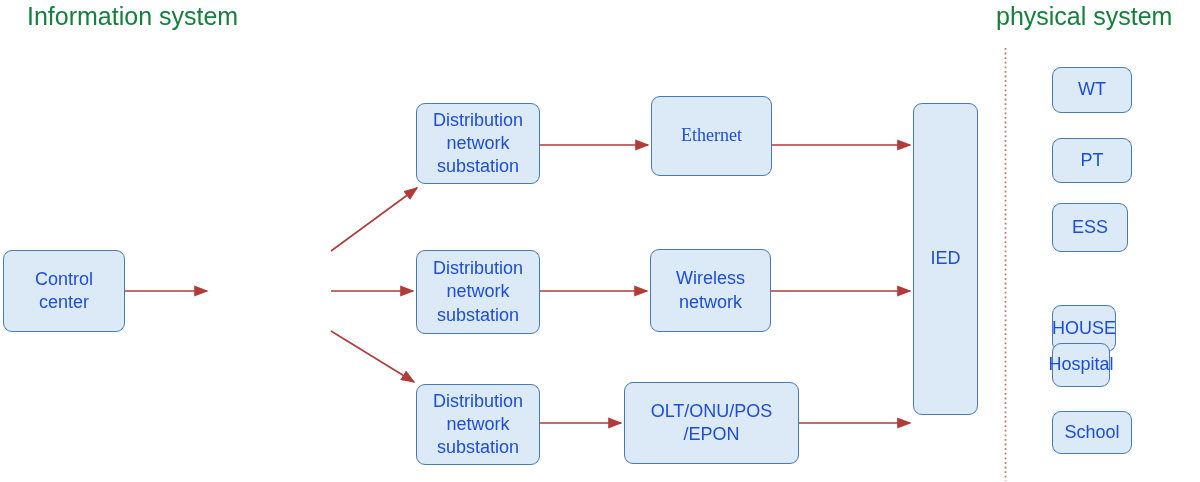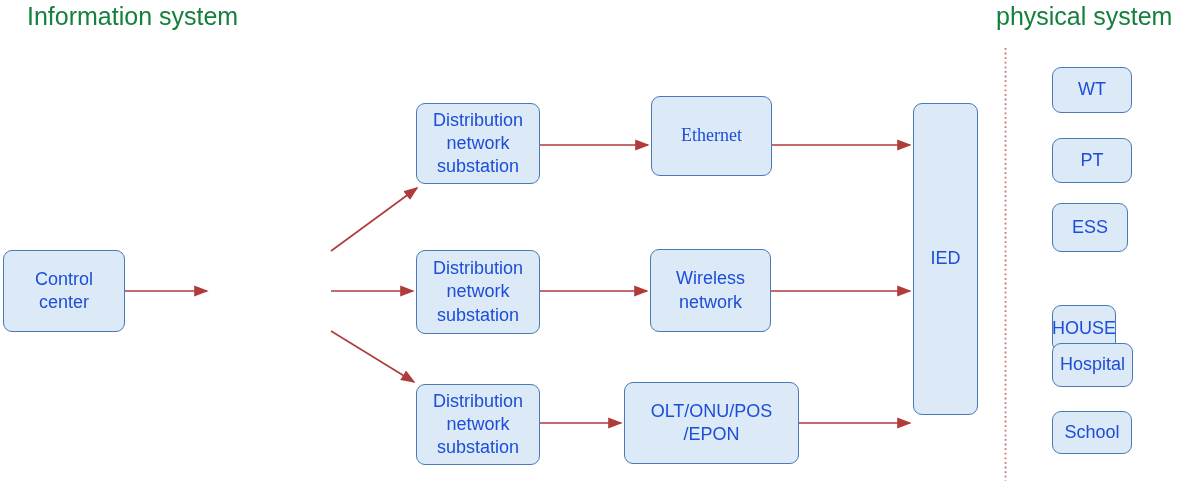--- a/index.html
+++ b/index.html
@@ -41,21 +41,21 @@
   .n-dist3   {left:416px; top:384px; width:124px; height:81px;}
   .n-ethernet{left:651px; top:96px; width:121px; height:80px;font-family:Liberation Serif, serif;}
   .n-wireless{left:650px; top:249px; width:121px; height:83px;}
   .n-olt     {left:624px; top:382px; width:175px; height:82px;}
   .n-ied     {left:913px; top:103px; width:65px;  height:312px;}
   
   .p-wt      {left:1052px; top:67px;  width:80px; height:46px;}
   .p-pt      {left:1052px; top:138px; width:80px; height:45px;}
   .p-ess     {left:1052px; top:203px; width:76px; height:49px;}
   .p-house   {left:1052px; top:273px; width:64px; height:47px;margin-top:32px;}
-  .p-hospital{left:1052px; top:343px; width:81px; height:44px;}
+  .p-hospital{left:1052px; top:343px; width:58px; height:44px;}
   .p-school  {left:1052px; top:411px; width:80px; height:43px;}
   #edges{position:absolute;left:0;top:0;width:1200px;height:482px;pointer-events:none;}
   .edge{stroke:#b13a3a;stroke-width:1.6;fill:none;}
   .divider{stroke:#cc7272;stroke-width:1.8;stroke-dasharray:1.8 2.8;fill:none;}
 </style>
 </head>
 <body>
 
 <div id="canvas">
 

